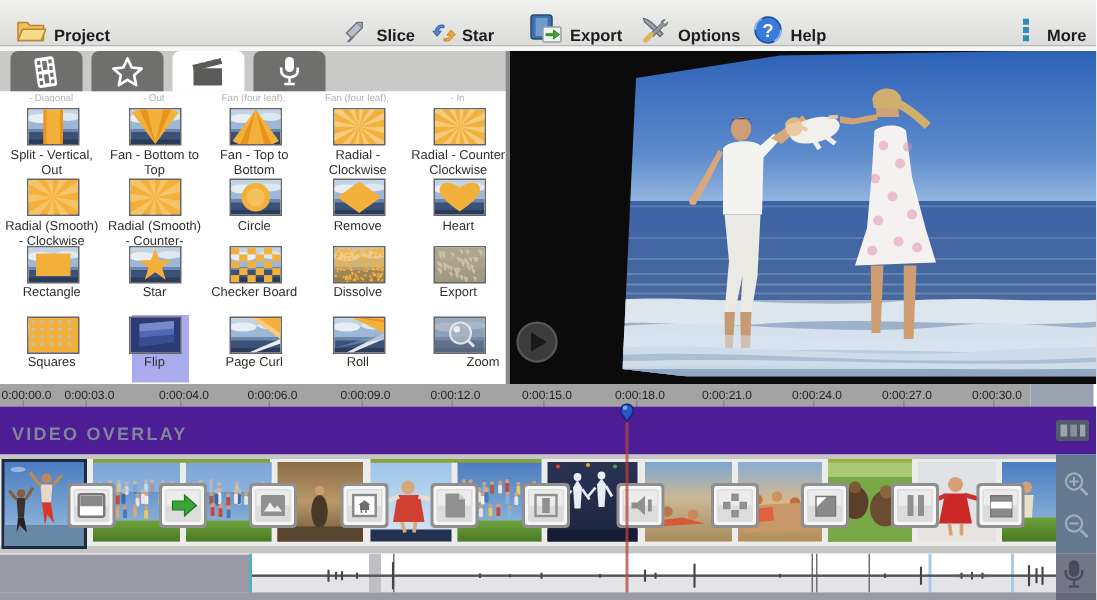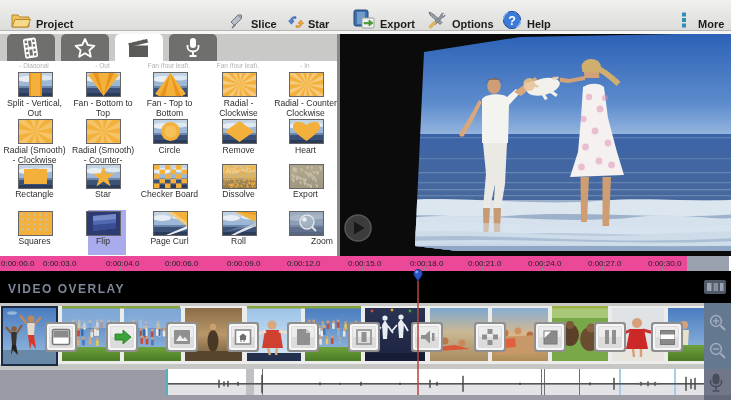--- a/index.html
+++ b/index.html
@@ -11,26 +11,26 @@
 #tabbar{left:0;top:34px;width:337px;height:27px;background:#c9c9c7}
 .tab{position:absolute;top:0;width:48px;height:27px;border-radius:5px 5px 0 0;background:#6f6f6d;display:flex;align-items:center;justify-content:center}
 .tab.active{background:#fff}
 
 #panel{left:0;top:61px;width:337px;height:195px;background:#fff;overflow:hidden}
 .lbl{position:absolute;width:68px;text-align:center;font-size:8.6px;line-height:10.3px;color:#2e2e2e}
 .faint{position:absolute;width:67px;text-align:center;font-size:6.5px;color:#b2b2b2;overflow:hidden;height:6px}
 
 #preview{left:340px;top:34px;width:391px;height:222px;background:#0b0b0b}
 
-#ruler{left:0;top:256px;width:687px;height:15px;background:#ec4899}
+#ruler{left:0;top:256px;width:687px;height:15px;background:#a3a3a3}
 .rl{position:absolute;top:3px;font-size:8px;color:#222;white-space:nowrap}
 .tick{position:absolute;top:11px;width:1px;height:4px;background:#888}
 #rulend{left:687px;top:256px;width:42px;height:15px;background:#98a1ad}
 
-#band{left:0;top:271px;width:731px;height:32px;background:#000000}
+#band{left:0;top:271px;width:731px;height:32px;background:#4c1d95}
 #bandtxt{position:absolute;left:8px;top:11px;font-size:12px;font-weight:bold;letter-spacing:1.5px;color:#7e8799}
 
 #sb1{left:704px;top:303px;width:27px;height:66px;background:#64788f}
 #sb2{left:704px;top:369px;width:27px;height:26px;background:#717789}
 
 #bstrip{left:0;top:395px;width:731px;height:5px;background:#9b9ba5}
 
 #redline{left:417px;top:280px;width:2px;height:115px;background:rgba(180,70,60,0.75)}
 </style></head><body>
 <div id="app">

